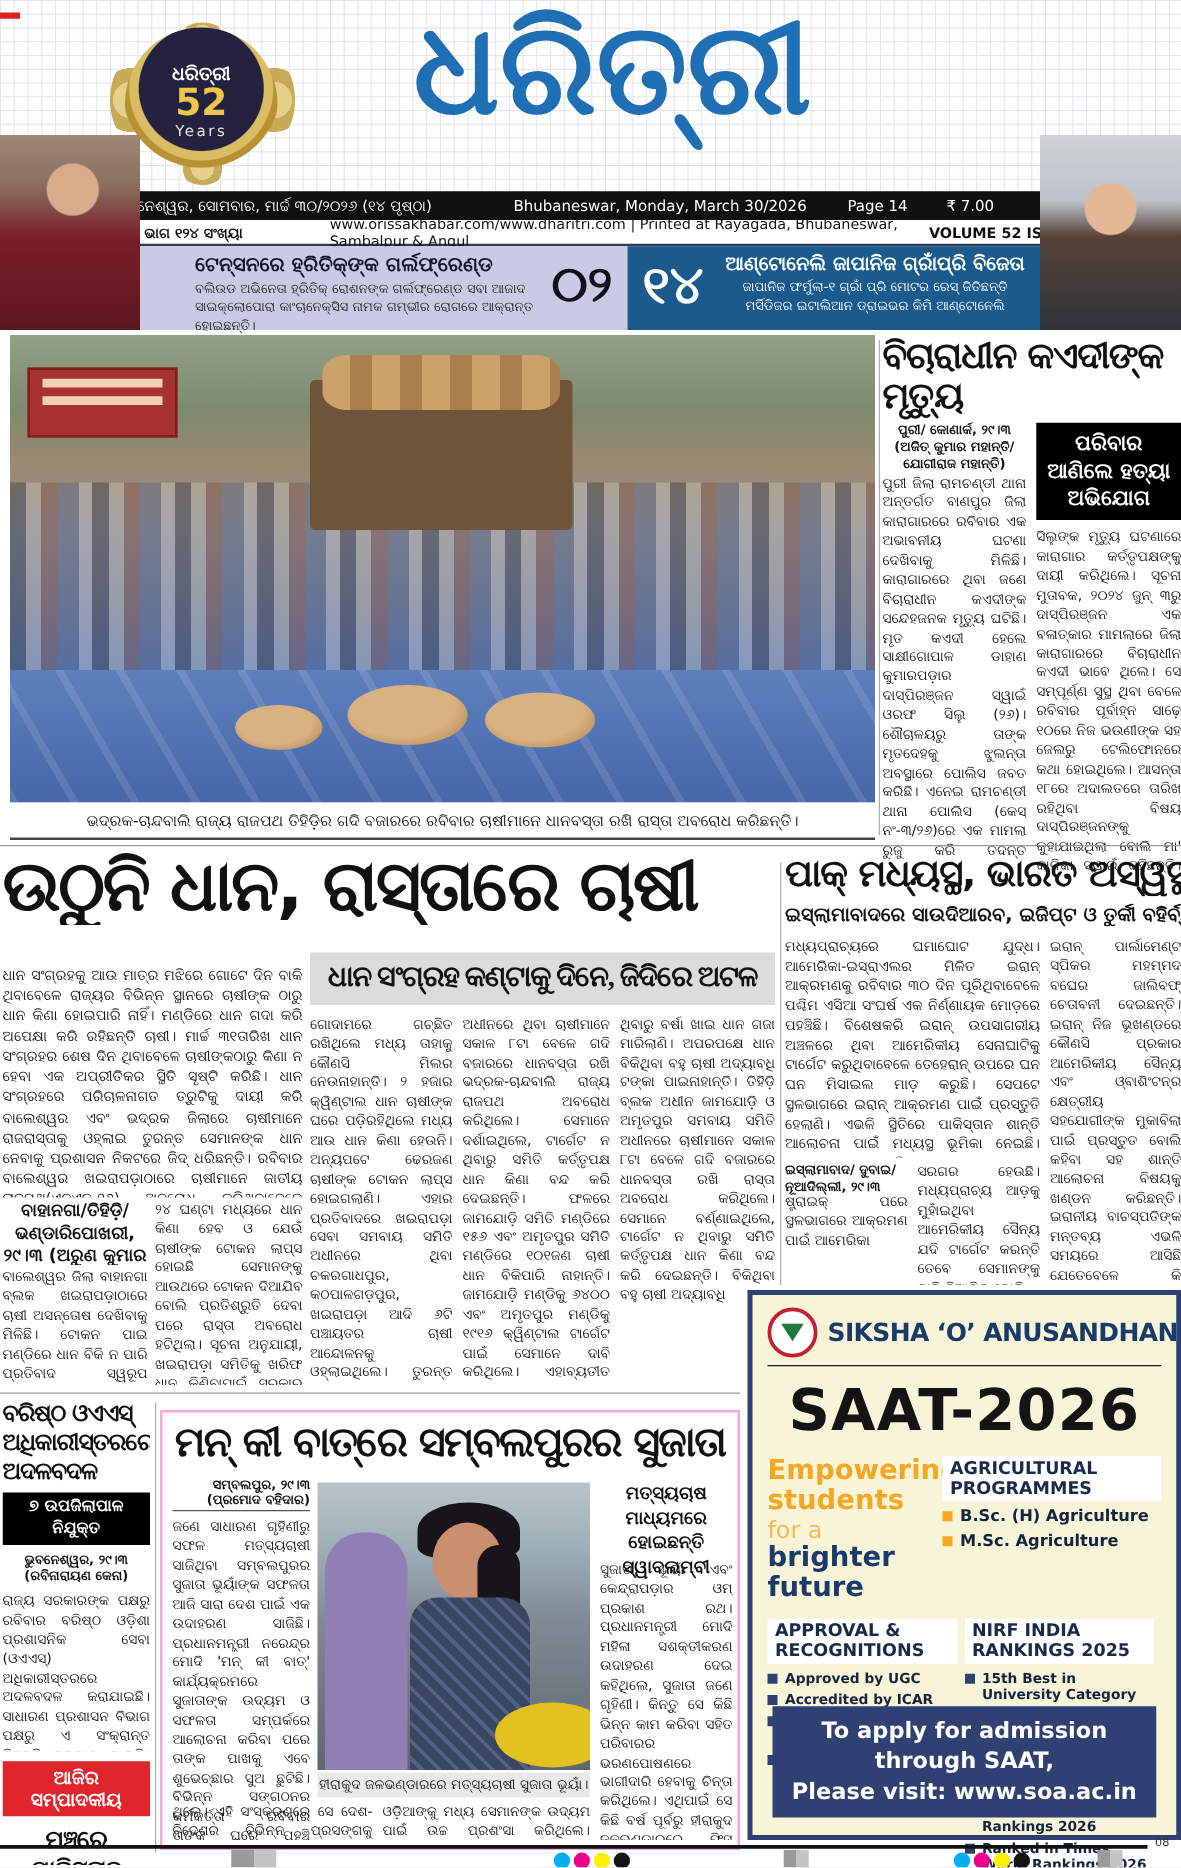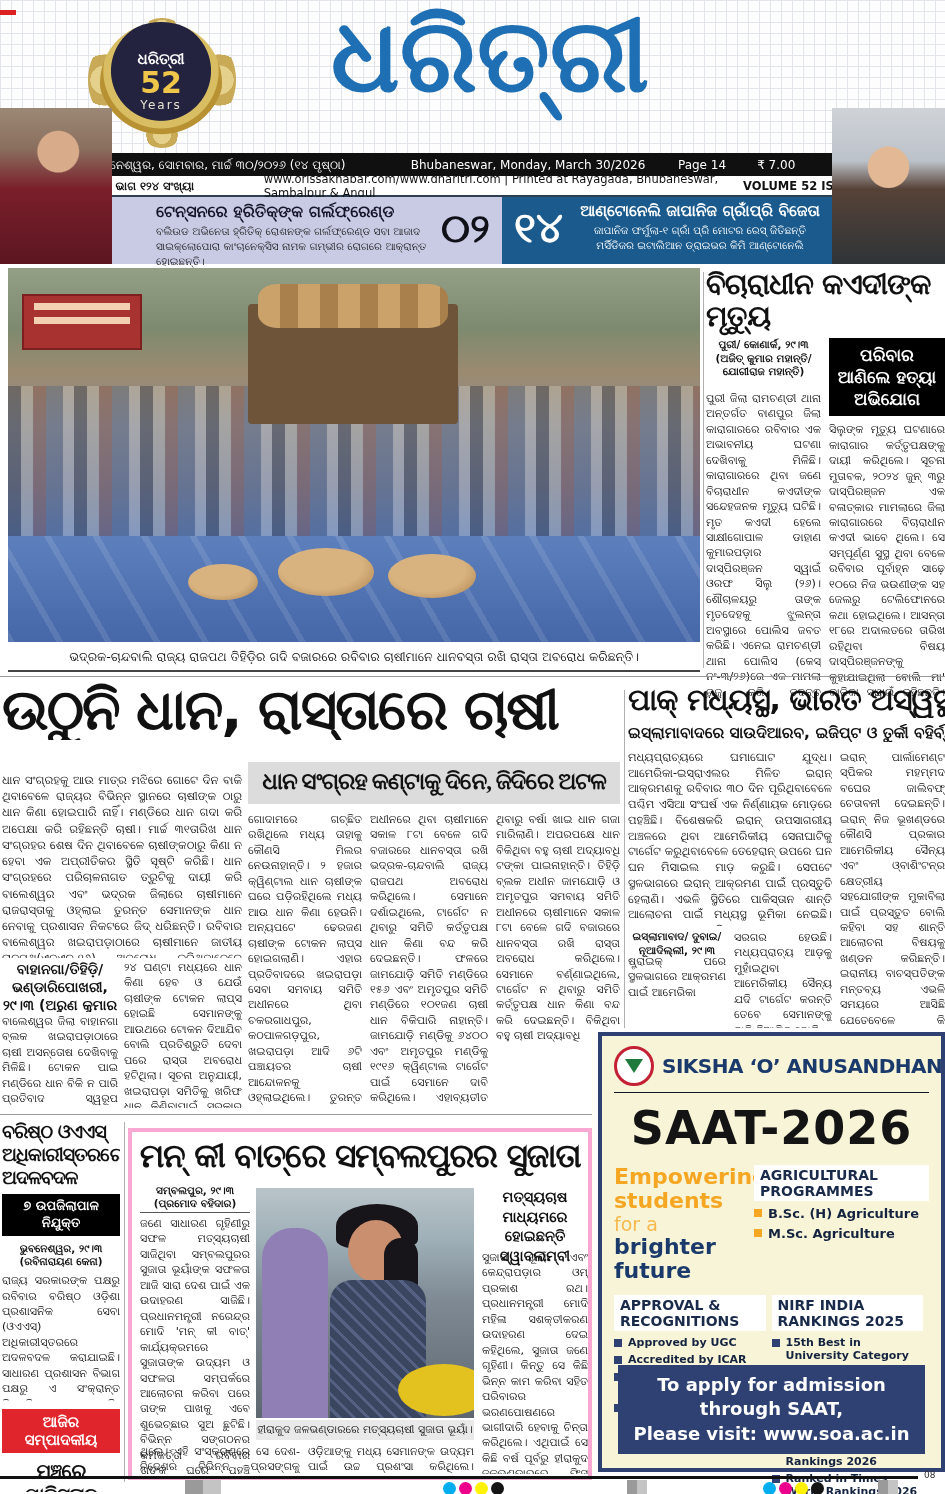--- a/index.html
+++ b/index.html
@@ -84,21 +84,21 @@
   .sack3{left:180px;top:296px;width:70px;height:36px;}
   .lead-caption{position:absolute;left:8px;top:642px;width:692px;height:30px;background:#fff;
     font-size:12.5px;text-align:center;padding-top:7px;border-bottom:2px solid #444;}
 
   
   .prisoner{position:absolute;left:706px;top:268px;width:239px;height:408px;}
   .prisoner h1{margin:0;font-size:29px;line-height:32px;font-weight:bold;letter-spacing:-1px;}
   .pr-cols{position:relative;margin-top:6px;height:360px;overflow:hidden;}
   .pr-left{position:absolute;left:0;top:0;width:115px;}
   .pr-right{position:absolute;left:123px;top:0;width:116px;}
-  .pr-dateline{font-size:10.5px;font-weight:bold;text-align:center;line-height:1.3;margin-bottom:12px;}
+  .pr-dateline{font-size:10.5px;font-weight:bold;text-align:center;line-height:1.3;margin-bottom:0;}
   .black-box{background:#000;color:#fff;font-weight:bold;font-size:17px;text-align:center;
     padding:6px 4px;line-height:1.3;margin-bottom:6px;}
   .body-txt{font-size:11.2px;line-height:1.38;text-align:justify;overflow:hidden;}
 
   .hr-main{position:absolute;left:0;top:676px;width:945px;height:1px;background:#999;}
 
   
   .main-head{position:absolute;left:2px;top:680px;width:630px;font-size:56px;line-height:60px;
     font-weight:bold;letter-spacing:-2px;white-space:nowrap;overflow:hidden;}
   .gray-subhead{position:absolute;left:248px;top:762px;width:372px;height:42px;background:#dcdcdc;
@@ -111,45 +111,45 @@
   .main-colB{position:absolute;left:124px;top:960px;width:118px;height:148px;}
   .main-colC{position:absolute;left:248px;top:812px;width:114px;height:296px;}
   .main-colD{position:absolute;left:370px;top:812px;width:118px;height:296px;}
   .main-colE{position:absolute;left:496px;top:812px;width:124px;height:296px;}
 
   
   .pak{position:absolute;left:628px;top:682px;width:317px;height:350px;}
   .pak h1{margin:0;font-size:30px;font-weight:bold;letter-spacing:-1px;white-space:nowrap;overflow:hidden;}
   .pak-sub{font-size:15.5px;font-weight:bold;margin-top:6px;white-space:nowrap;overflow:hidden;}
   .pak-intro{position:absolute;left:0;top:68px;width:204px;height:176px;font-size:11.4px;line-height:1.38;text-align:justify;overflow:hidden;}
-  .pak-dateline{position:absolute;left:0;top:248px;width:98px;font-size:10.5px;font-weight:bold;text-align:center;line-height:1.3;}
+  .pak-dateline{position:absolute;left:0;top:248px;width:98px;font-size:10.5px;font-weight:bold;text-align:left;line-height:1.3;}
   .pak-colm0{position:absolute;left:0;top:272px;width:98px;height:58px;}
   .pak-colm{position:absolute;left:106px;top:248px;width:98px;height:98px;}
   .pak-colr{position:absolute;left:212px;top:68px;width:105px;height:278px;}
 
   
   .hr-low{position:absolute;left:0;top:1114px;width:592px;height:1px;background:#999;}
   .vr{position:absolute;width:1px;background:#b0b0b0;}
   .vr1{left:703px;top:272px;height:396px;}
   .vr2{left:624px;top:690px;height:338px;}
   .vr3{left:124px;top:1122px;height:360px;}
   .oas{position:absolute;left:2px;top:1120px;width:118px;height:372px;overflow:hidden;}
   .oas h2{margin:0;font-size:19px;line-height:23px;font-weight:bold;letter-spacing:-1px;}
   .oas .black-box{font-size:13px;margin-top:5px;padding:4px 2px;}
   .oas-dateline{font-size:10.5px;font-weight:bold;text-align:center;line-height:1.3;margin:4px 0;}
   .oas-body{height:128px;}
   .edit-box{background:#e0262c;color:#fff;font-weight:bold;font-size:15px;text-align:center;
     padding:4px 2px;margin-top:8px;}
   .edit-title{font-size:20px;font-weight:bold;margin-top:6px;text-align:center;letter-spacing:-1px;}
 
   
-  .sujata{position:absolute;left:128px;top:1128px;width:464px;height:352px;border:4px solid #f9a8d4;
+  .sujata{position:absolute;left:128px;top:1128px;width:464px;height:352px;border:2px solid #f9a8d4;
     padding:4px 6px;overflow:hidden;}
   .sujata h1{margin:0;font-size:33px;font-weight:bold;letter-spacing:-1.5px;white-space:nowrap;overflow:hidden;text-align:center;}
-  .su-dateline{position:absolute;left:8px;top:52px;width:110px;font-size:10.5px;font-weight:bold;text-align:center;border-bottom:1px solid #555;padding-bottom:2px;}
+  .su-dateline{position:absolute;left:8px;top:52px;width:110px;font-size:10.5px;font-weight:bold;text-align:right;border-bottom:1px solid #555;padding-bottom:2px;}
   .su-left{position:absolute;left:8px;top:84px;width:110px;height:258px;}
   .su-photo{position:absolute;left:124px;top:56px;width:218px;height:230px;overflow:hidden;
     background:linear-gradient(180deg,#b9c4c9 0%,#9fb0b8 22%,#7f8a94 48%,#5e6770 100%);}
   .su-purple{position:absolute;left:6px;top:40px;width:66px;height:190px;border-radius:30px 30px 0 0;background:#8f7fb5;}
   .su-face{position:absolute;left:92px;top:32px;width:56px;height:62px;border-radius:50%;background:#c98f6e;}
   .su-hair{position:absolute;left:80px;top:16px;width:82px;height:44px;border-radius:50% 50% 20% 20%;background:#17151a;}
   .su-hair2{position:absolute;left:128px;top:50px;width:34px;height:170px;border-radius:18px;background:#17151a;}
   .su-top{position:absolute;left:74px;top:92px;width:96px;height:140px;border-radius:22px 22px 0 0;
     background:repeating-linear-gradient(45deg,#3a4560 0 7px,#556182 7px 10px);}
   .su-tub{position:absolute;left:142px;top:176px;width:92px;height:52px;border-radius:50%;background:#e3c11f;}

